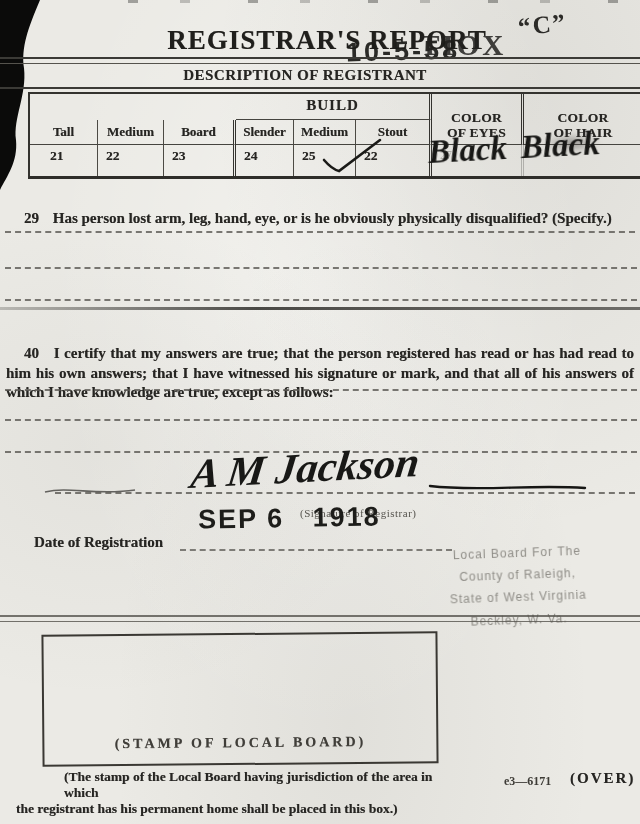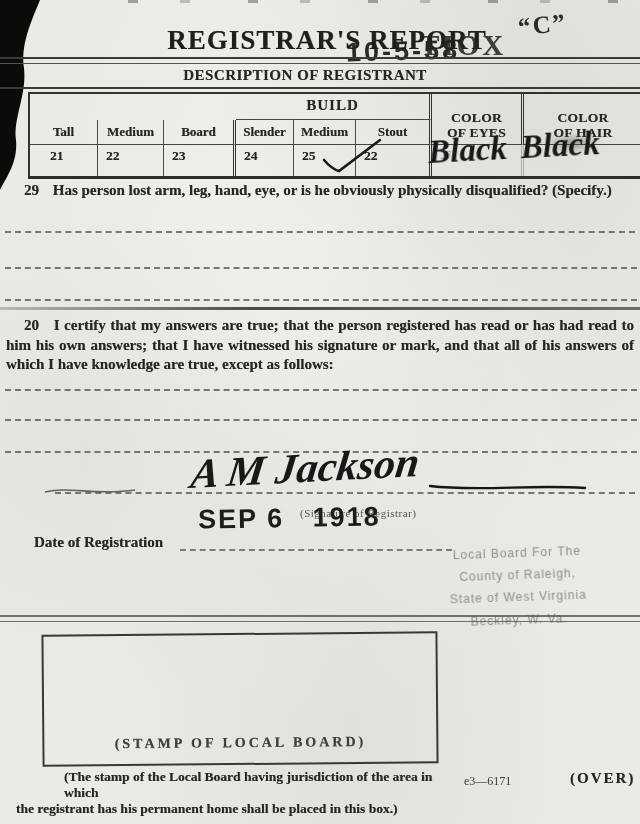--- a/index.html
+++ b/index.html
@@ -40,38 +40,38 @@
   .gtall{grid-row:1/3;text-align:center;font-size:13.5px;line-height:1.12;padding-top:16px;letter-spacing:.3px;}
   .sub{grid-row:2;text-align:center;font-size:13px;padding-top:4px;}
   .val{grid-row:3;font-size:13.5px;padding:3px 0 0 8px;}
   .faintnum{opacity:.28;font-size:12px;}
   
   .script{font-family:"Liberation Serif",serif;font-style:italic;font-weight:bold;color:#181816;}
   .hand-values{top:128px;left:428px;width:230px;display:flex;gap:14px;font-size:33px;
     transform:rotate(-3deg);filter:blur(0.2px);}
   .smudge{top:133px;left:543px;width:58px;height:20px;border-radius:50%;
     background:radial-gradient(ellipse,rgba(80,78,74,.5),transparent 70%);filter:blur(2px);}
-  .q{left:6px;width:628px;font-size:15px;line-height:1.3;text-align:justify;}
+  .q{left:6px;width:628px;font-size:15px;line-height:1.3;text-align:justify;margin-top:28px;}
   .q .qnum{padding-left:18px;padding-right:10px;}
   .dash{border-top:2px dashed #5b5954;opacity:.8;}
   .thickline{height:3px;background:linear-gradient(90deg,rgba(45,44,40,.25),rgba(45,44,40,.85) 40%,rgba(45,44,40,.65));}
   .sig-text{top:444px;left:192px;font-size:42px;transform:skewX(-10deg) rotate(-3deg);white-space:nowrap;}
   .sig-caption{top:499px;left:300px;font-size:11px;color:#56544e;letter-spacing:.5px;margin-top:8px;}
   .date-stamp{top:503px;left:198px;font-family:"Liberation Sans",sans-serif;font-weight:bold;
     font-size:27px;letter-spacing:2px;color:#1d1d1a;transform:rotate(-1deg);white-space:pre;}
   .dor-label{top:534px;left:34px;font-size:15px;}
   .dor-line{top:549px;left:180px;width:272px;border-top:2px dashed #5b5954;opacity:.75;}
   .board-stamp{top:542px;left:418px;width:200px;text-align:center;font-family:"Liberation Sans",sans-serif;
     font-size:12px;line-height:1.85;letter-spacing:1px;color:#8f8d87;transform:rotate(-2deg);filter:blur(0.4px);}
   .stamp-box{top:633px;left:42px;width:392px;height:128px;border:2.5px solid #3a3833;transform:rotate(-0.5deg);}
   .stamp-box-caption{position:absolute;bottom:12px;left:0;right:0;text-align:center;
     font-size:14px;letter-spacing:3px;color:#403e39;}
   .footer-note{top:769px;left:16px;width:452px;font-size:13.5px;line-height:1.2;}
   .footer-note .l1{padding-left:48px;}
-  .form-number{top:774px;left:464px;font-size:12px;color:#3d3b36;}
+  .form-number{top:774px;left:504px;font-size:12px;color:#3d3b36;font-weight:bold;}
   .over{top:770px;left:570px;font-size:15px;letter-spacing:2px;}
   svg{display:block;}
 </style>
 </head>
 <body>
 
 <div class="page">
 
   <div class="abs topfrag"></div>
   <svg class="abs" style="top:0;left:0;" width="50" height="195">
@@ -127,21 +127,21 @@
   <div class="abs q print" style="top:181px;">
     <span class="qnum">29</span>
     <span>Has person lost arm, leg, hand, eye, or is he obviously physically disqualified? (Specify.)</span>
   </div>
   <div class="abs dash" style="top:231px;left:5px;width:630px;"></div>
   <div class="abs dash" style="top:267px;left:5px;width:632px;"></div>
   <div class="abs dash" style="top:299px;left:5px;width:632px;"></div>
   <div class="abs thickline" style="top:307px;left:0;width:640px;"></div>
 
   <div class="abs q print" style="top:316px;">
-    <span class="qnum">20</span>
+    <span class="qnum">40</span>
     <span>I certify that my answers are true; that the person registered has read or has had read to him his own answers; that I have witnessed his signature or mark, and that all of his answers of which I have knowledge are true, except as follows:</span>
   </div>
   <div class="abs dash" style="top:389px;left:5px;width:632px;"></div>
   <div class="abs dash" style="top:419px;left:5px;width:632px;"></div>
   <div class="abs dash" style="top:451px;left:5px;width:632px;"></div>
 
   <svg class="abs" style="top:470px;left:40px;" width="580" height="32">
     <path d="M5,22 C30,16 55,26 95,20" stroke="#2c2b28" stroke-width="1.6" fill="none" opacity=".7"></path>
     <path d="M390,16 C440,22 490,14 545,18" stroke="#161614" stroke-width="2.4" fill="none" stroke-linecap="round"></path>
   </svg>

